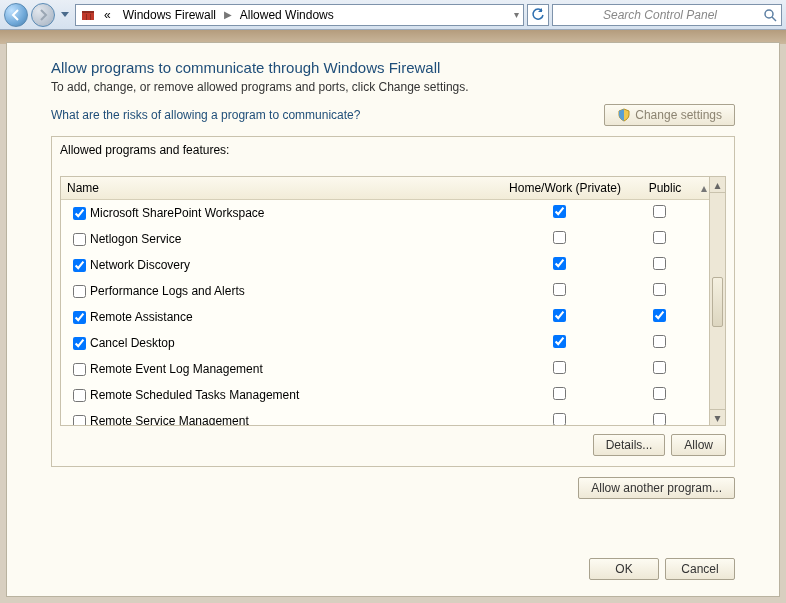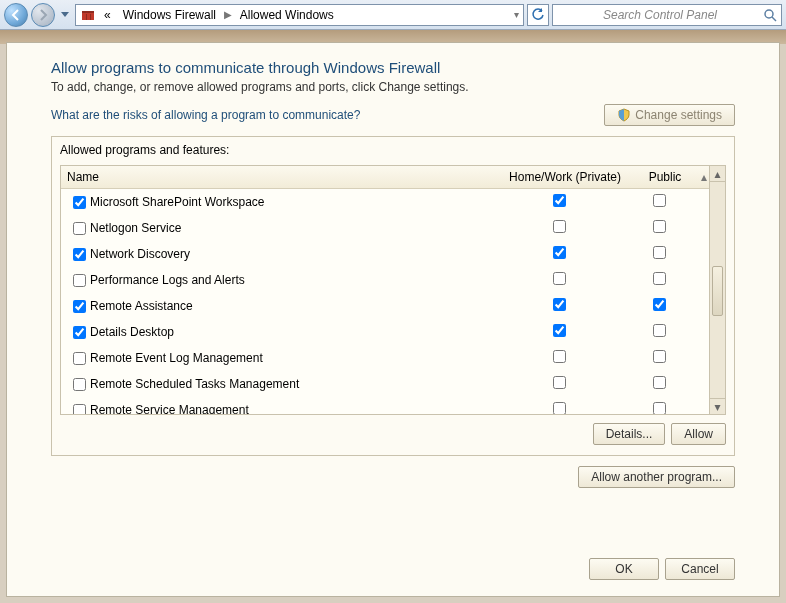--- a/index.html
+++ b/index.html
@@ -106,21 +106,21 @@
   }
   .btn.disabled { color:#8c8472; }
   .shield {
     width:14px;height:14px; display:inline-block;
   }
   .groupbox {
     border:1px solid #c9c2ad;
     padding: 6px 8px 10px 8px;
     background:#fdfbf3;
   }
-  .group-title { margin-bottom:8px; }
+  .group-title { margin-bottom:19px; }
   .listwrap {
     border:1px solid #c9c2ad;
     background:#fffef8;
     height: 250px;
     position:relative;
     display:flex;
   }
   .listinner { flex:1; overflow:hidden; }
   .list-scroll { width:16px; background:#ede7d6; border-left:1px solid #c9c2ad; position:relative;}
   .scroll-up,.scroll-down{height:16px;display:flex;align-items:center;justify-content:center;color:#666;border-bottom:1px solid #c9c2ad;}
@@ -269,21 +269,21 @@
                 <input type="checkbox" checked="" style="">
                 <span>Remote Assistance</span>
               </div>
               <div class="col col-hw"><input type="checkbox" checked="" style=""></div>
               <div class="col col-pub"><input type="checkbox" checked="" style=""></div>
               <div class="col col-sort"></div>
             </div>
             <div class="row">
               <div class="col col-name">
                 <input type="checkbox" checked="" style="">
-                <span>Details Desktop</span>
+                <span>Cancel Desktop</span>
               </div>
               <div class="col col-hw"><input type="checkbox" checked="" style=""></div>
               <div class="col col-pub"><input type="checkbox" style=""></div>
               <div class="col col-sort"></div>
             </div>
             <div class="row">
               <div class="col col-name">
                 <input type="checkbox" style="">
                 <span>Remote Event Log Management</span>
               </div>

